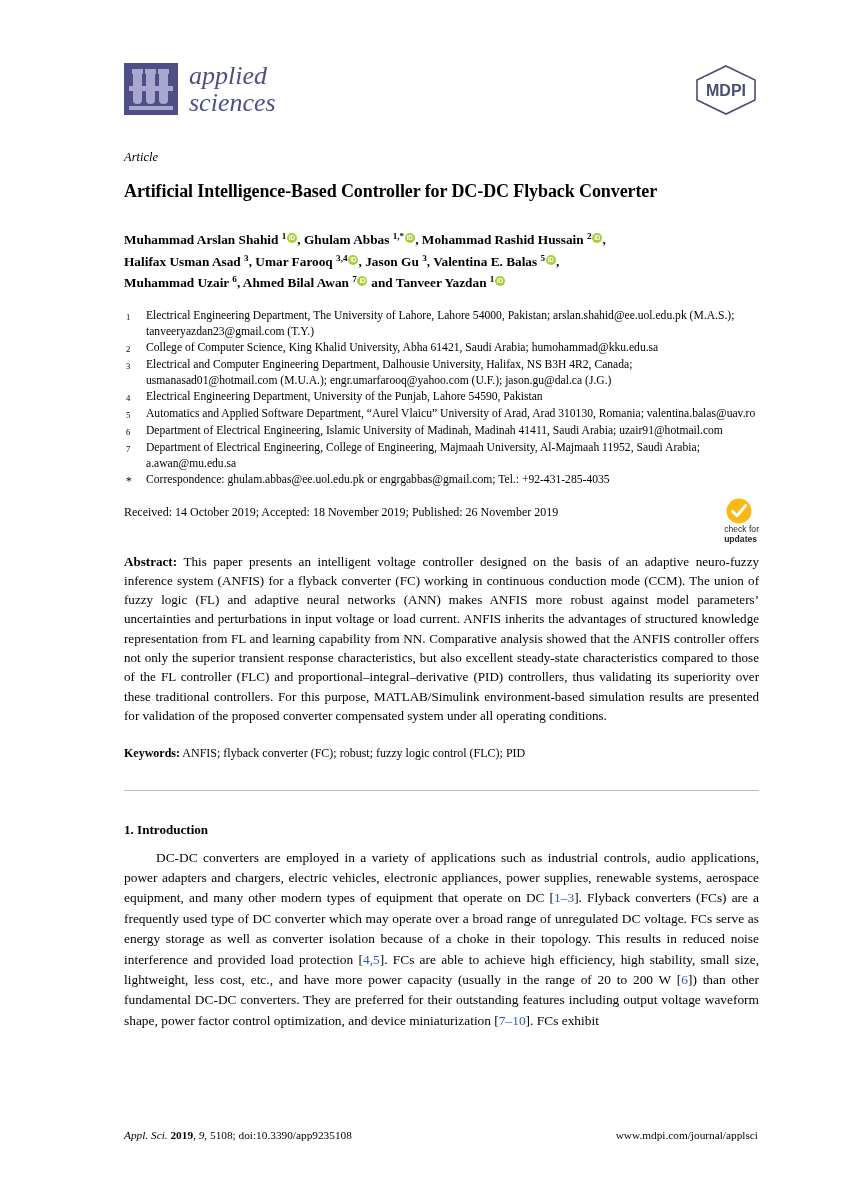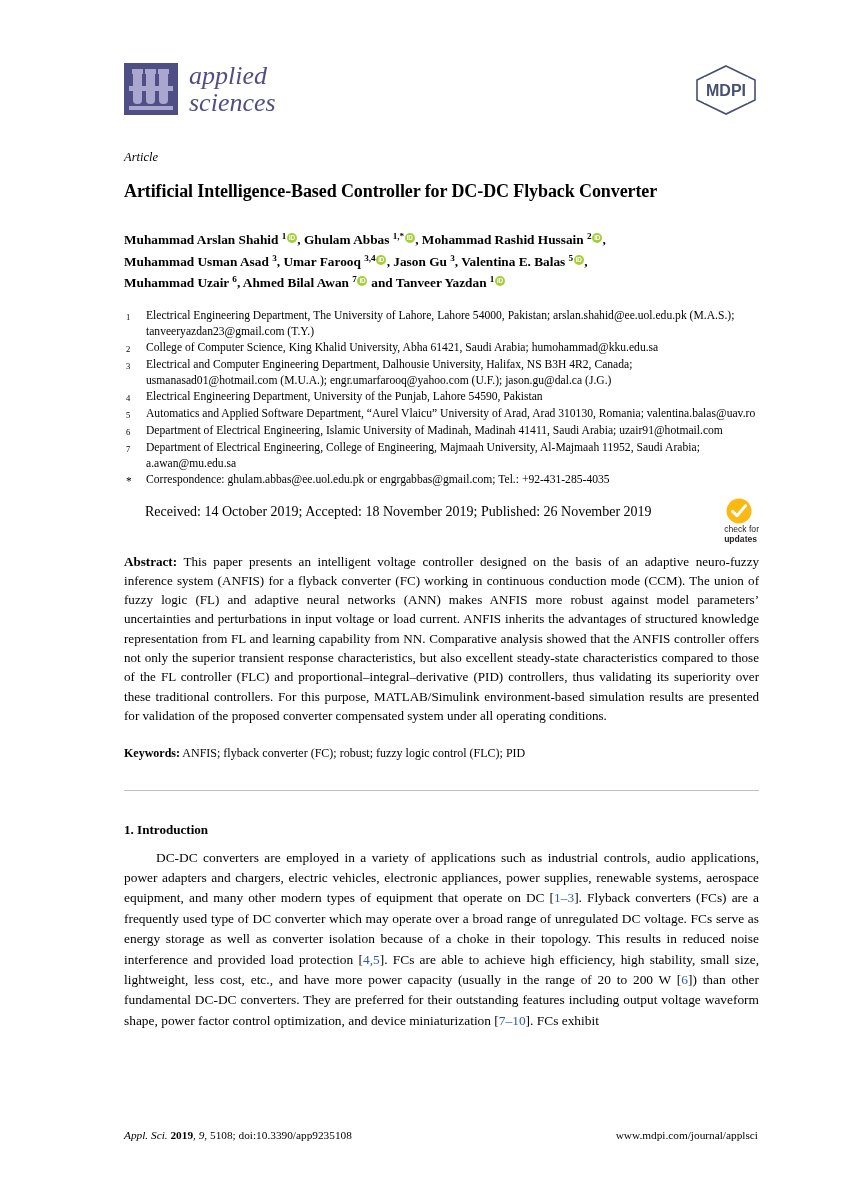--- a/index.html
+++ b/index.html
@@ -172,23 +172,22 @@
     flex: 1;
   }
 
   
   .dates-row {
     position: relative;
     margin-top: 13px;
     height: 36px;
   }
   .dates {
-    font-size: 14px;
+    font-size: 12px;
     line-height: 16px;
-    margin-left: 21px;
   }
   .cfu {
     position: absolute;
     right: 0;
     top: -6px;
     display: flex;
     align-items: center;
     flex-direction: column;
   }
   .cfu-circle {
@@ -290,21 +289,21 @@
           <text x="33" y="32" font-family="Liberation Sans, sans-serif" font-size="16" font-weight="700" fill="#474f72" text-anchor="middle">MDPI</text>
         </svg>
       </div>
     </div>
 
     <div class="kicker">Article</div>
     <div class="title">Artificial Intelligence-Based Controller for DC-DC Flyback Converter</div>
 
     <div class="authors">
       <div><span>Muhammad Arslan Shahid </span><sup>1</sup><span class="orcid">iD</span><span>, Ghulam Abbas </span><sup>1,*</sup><span class="orcid">iD</span><span>, Mohammad Rashid Hussain </span><sup>2</sup><span class="orcid">iD</span><span>,</span></div>
-      <div><span>Muhammad Usman Asad </span><sup>3</sup><span>, Umar Farooq </span><sup>3,4</sup><span class="orcid">iD</span><span>, Jason Gu </span><sup>3</sup><span>, Valentina E. Balas </span><sup>5</sup><span class="orcid">iD</span><span>,</span></div>
+      <div><span>Halifax Usman Asad </span><sup>3</sup><span>, Umar Farooq </span><sup>3,4</sup><span class="orcid">iD</span><span>, Jason Gu </span><sup>3</sup><span>, Valentina E. Balas </span><sup>5</sup><span class="orcid">iD</span><span>,</span></div>
       <div><span>Muhammad Uzair </span><sup>6</sup><span>, Ahmed Bilal Awan </span><sup>7</sup><span class="orcid">iD</span><span> and Tanveer Yazdan </span><sup>1</sup><span class="orcid">iD</span></div>
     </div>
 
     <div class="affils">
       <div class="affil-row">
         <div class="affil-num">1</div>
         <div class="affil-text">Electrical Engineering Department, The University of Lahore, Lahore 54000, Pakistan; arslan.shahid@ee.uol.edu.pk (M.A.S.); tanveeryazdan23@gmail.com (T.Y.)</div>
       </div>
       <div class="affil-row">
         <div class="affil-num">2</div>

